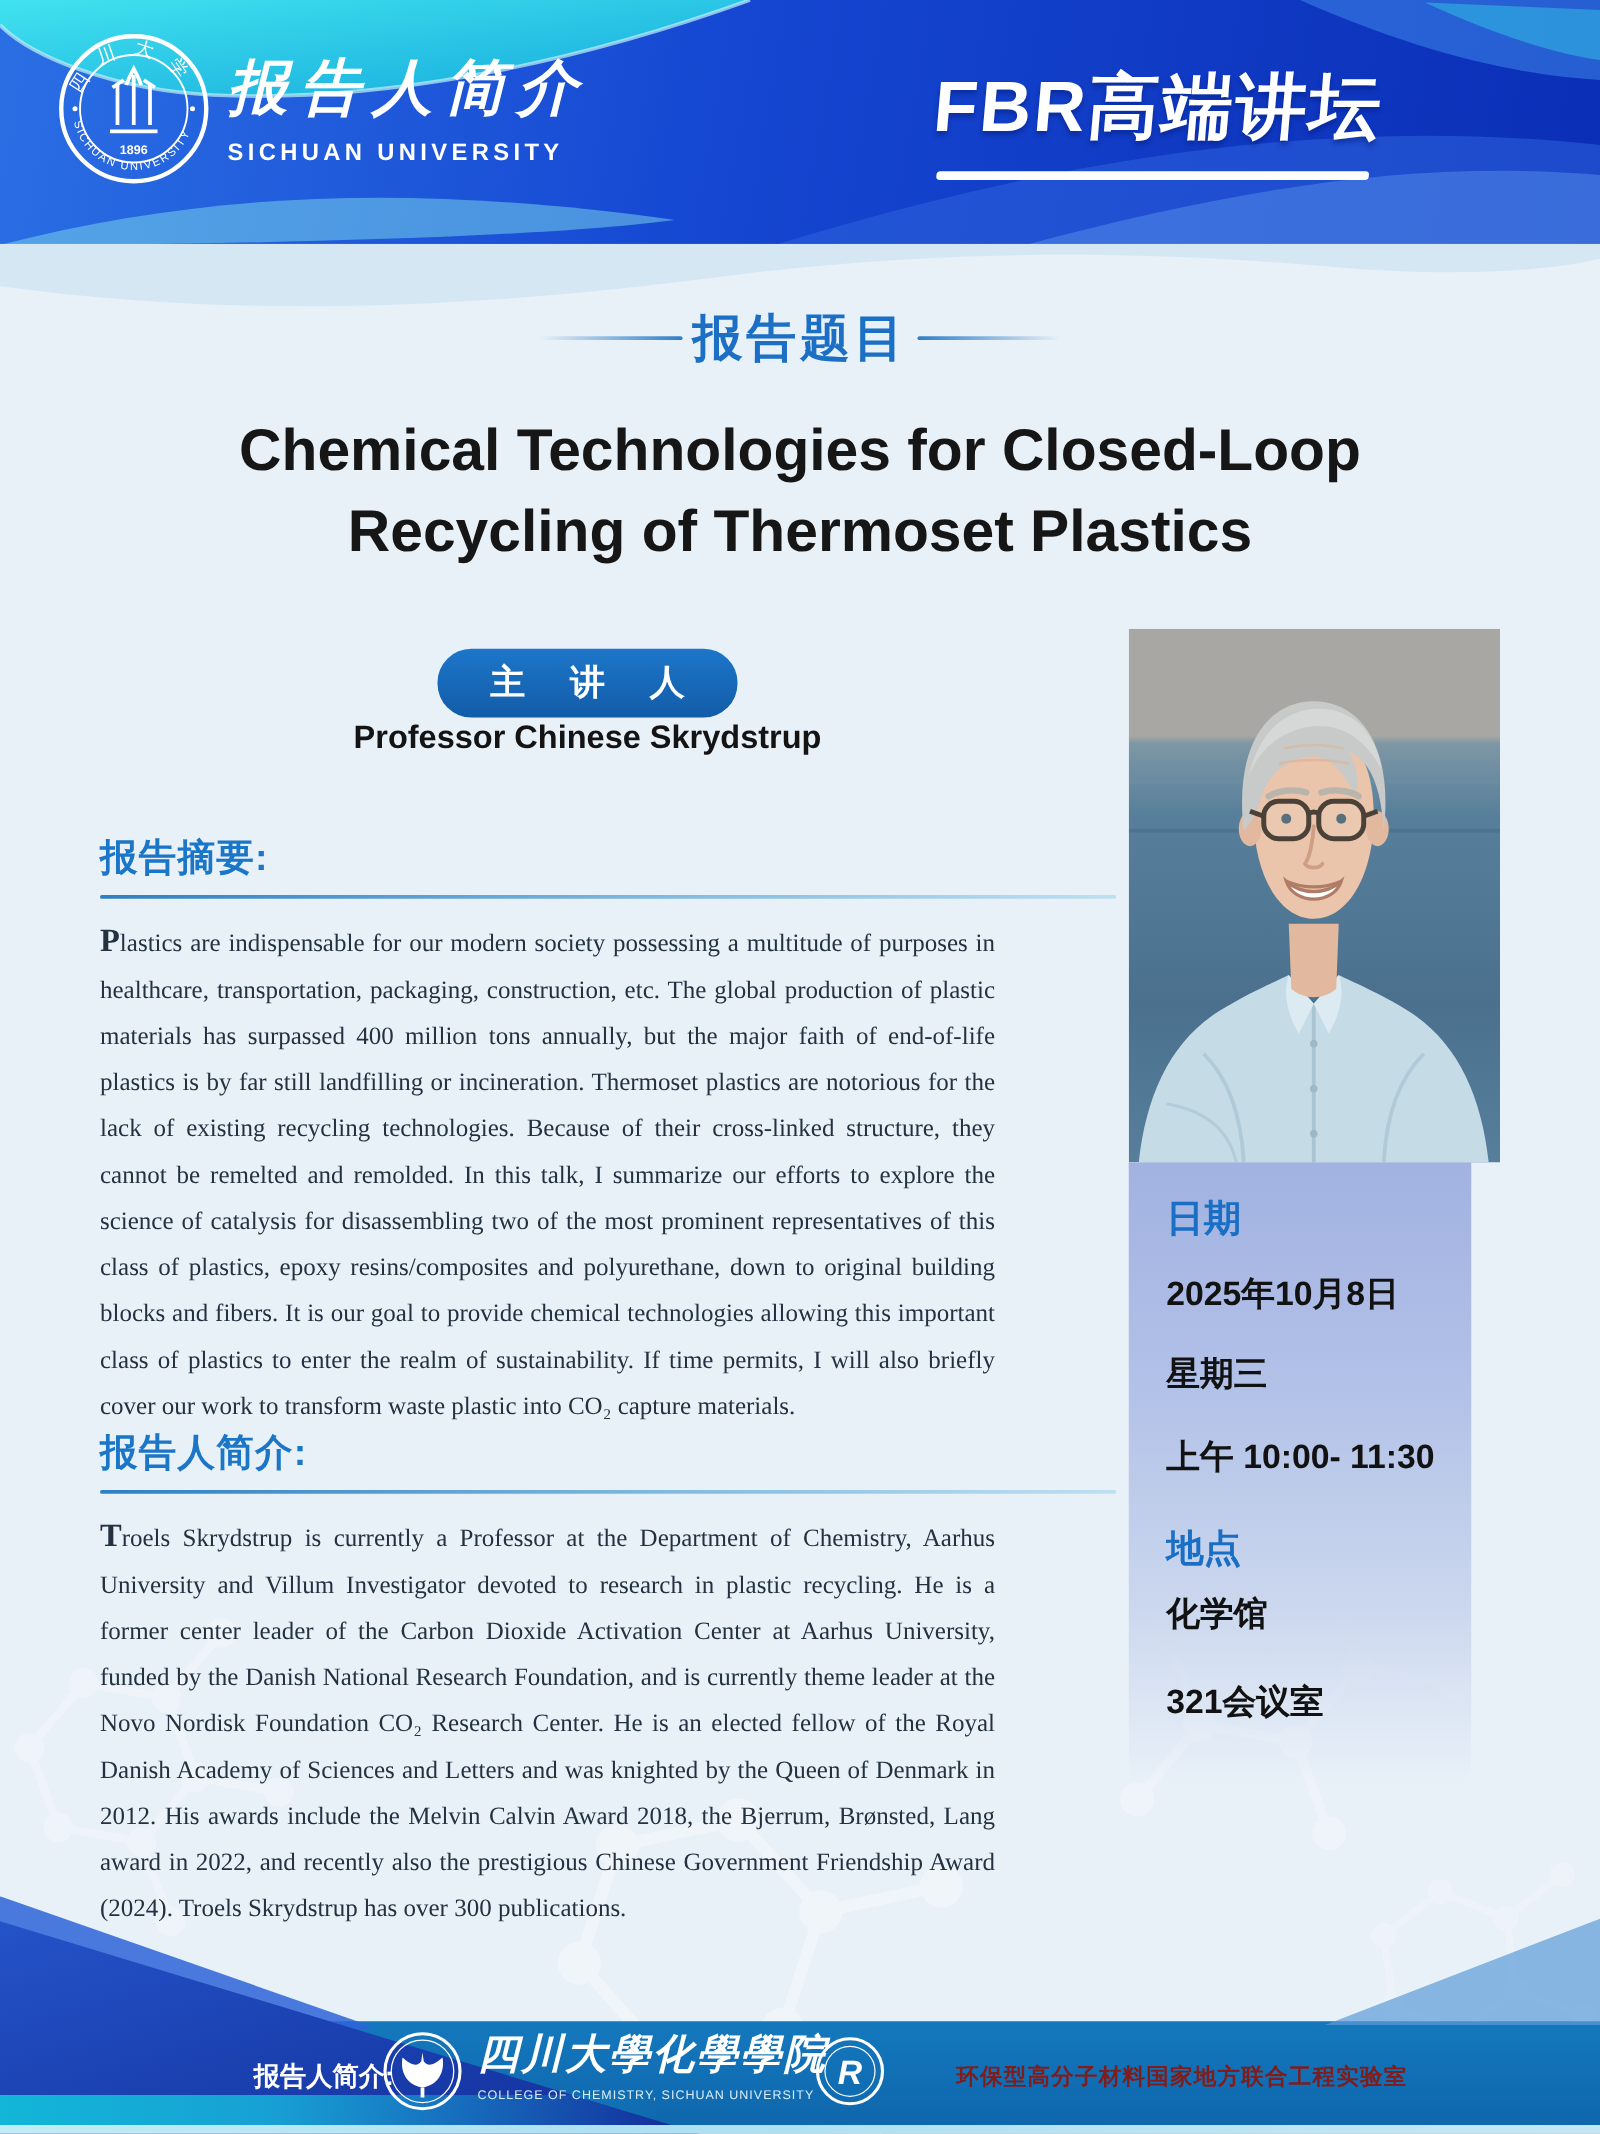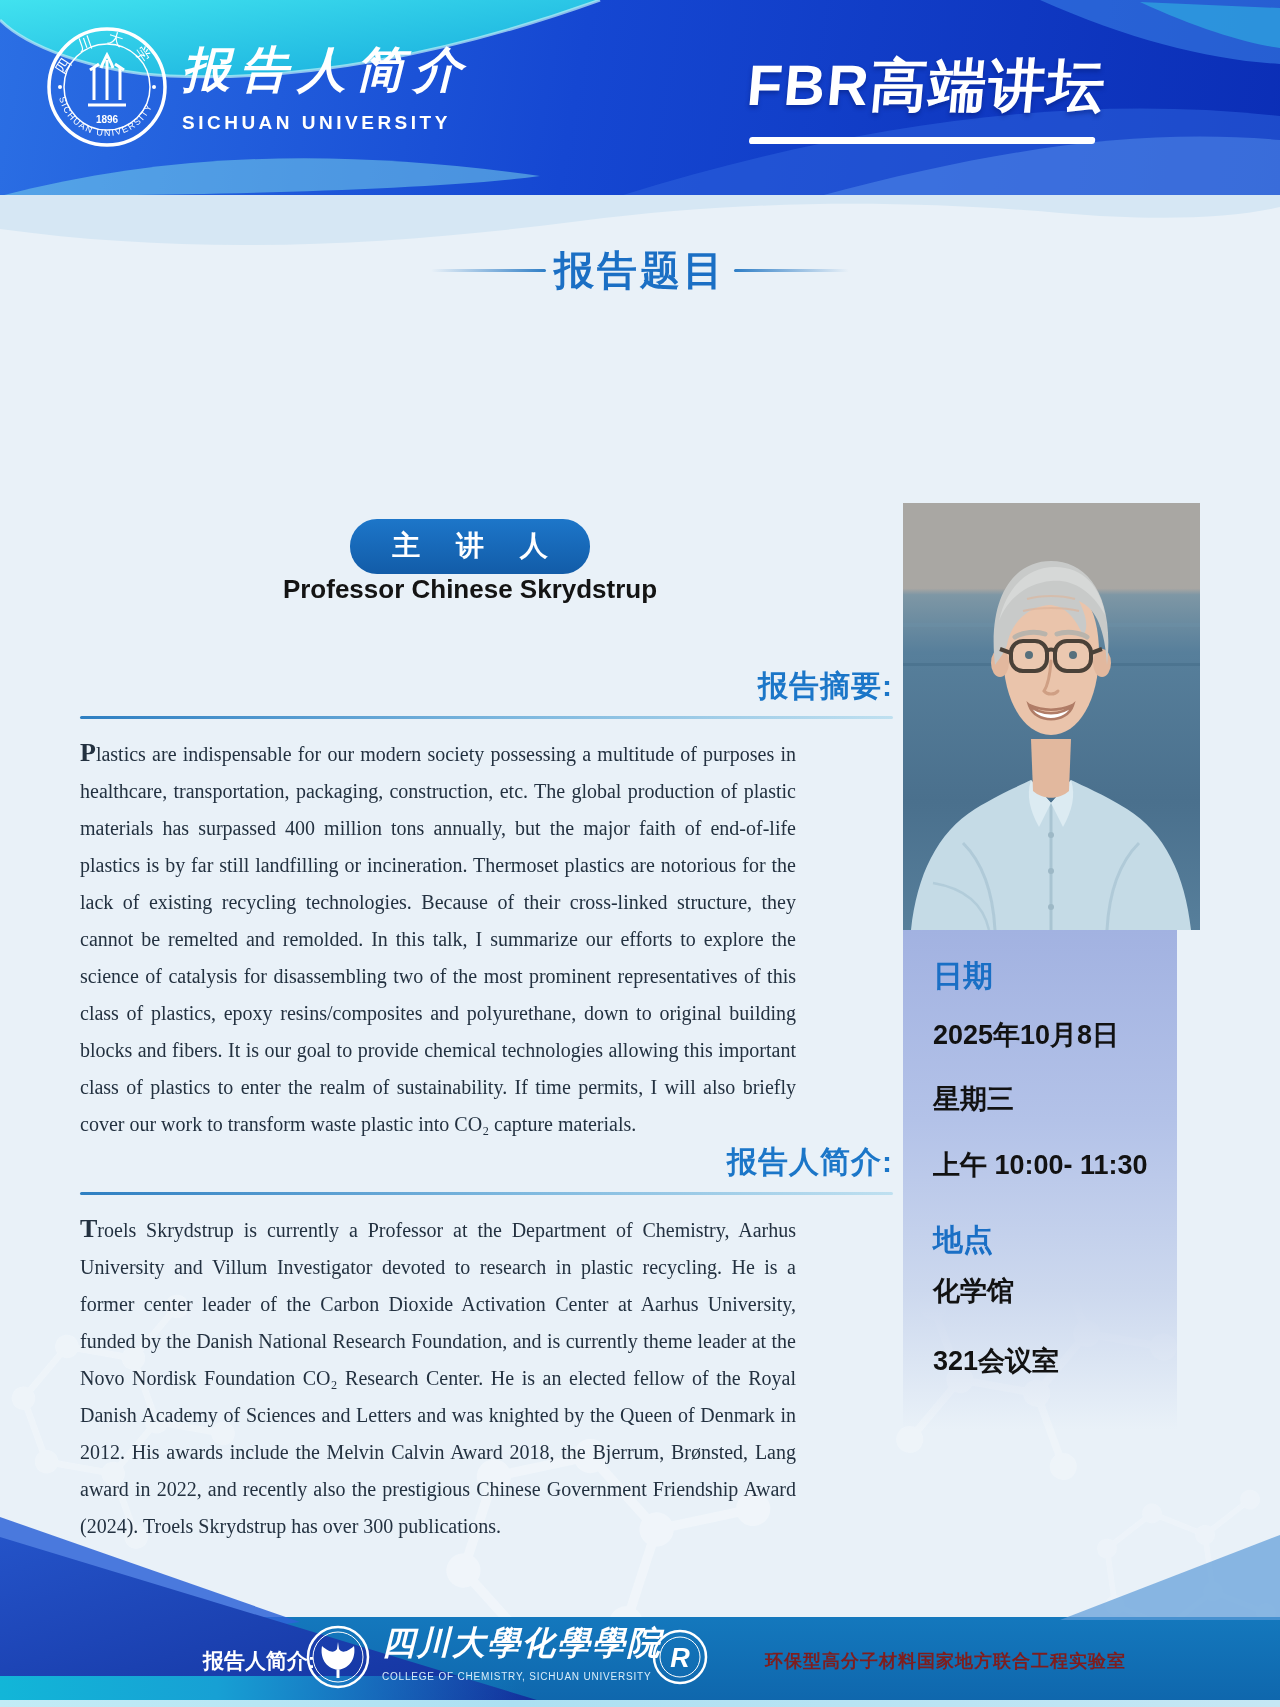--- a/index.html
+++ b/index.html
@@ -42,21 +42,21 @@
   .pill span { background:linear-gradient(180deg,#1d76c9,#125ca8); color:#fff;
                font-size:28px; font-weight:700; letter-spacing:14px;
                padding:8px 28px 9px 42px; border-radius:27px; }
   .spk-name { position:absolute; left:80px; top:574px; width:780px; text-align:center;
               font-size:26px; font-weight:700; color:#141414; }
   .spk-aff  { position:absolute; left:80px; top:611px; width:780px; text-align:center;
               font-size:27px; font-weight:700; color:#141414; white-space:nowrap; }
 
   
   .sec { position:absolute; left:80px; width:813px; }
-  .sec h3 { font-size:30px; font-weight:700; color:#1b76c8; letter-spacing:1px;text-align:right; }
+  .sec h3 { font-size:30px; font-weight:700; color:#1b76c8; letter-spacing:1px; }
   .sec .rule { margin-top:9px; height:3px; border-radius:2px;
                background:linear-gradient(90deg,#2e7fc2,#7fb9df 55%,#bfe0f0); }
   .sec p { margin-top:15px; width:716px; font-family:"Liberation Serif","DejaVu Serif",serif;
            font-size:20px; line-height:37px; text-align:justify; color:#233140; }
   .sec p b { font-size:26px; }
   .abs { top:666px; }
   .bio { top:1142px; }
 
   
   .photo { position:absolute; left:903px; top:503px; width:297px; height:427px; }
@@ -173,20 +173,24 @@
     <use href="#mol" transform="translate(1010,170) scale(1.5) rotate(40)" opacity="0.24"></use>
     <use href="#mol" transform="translate(1160,420) scale(1.1) rotate(-8)" opacity="0.2"></use>
   </svg>
 
   <div class="label-row">
     <span class="dash"></span>
     <h2>报告题目</h2>
     <span class="dash r"></span>
   </div>
 
+  <h1 class="title">
+    <span>Chemical Technologies for Closed-Loop</span><br>
+    <span>Recycling of Thermoset Plastics</span>
+  </h1>
 
   <div class="pill">
     <span>主 讲 人</span>
   </div>
   <div class="spk-name">Professor Chinese Skrydstrup</div>
 
   <section class="sec abs">
     <h3>报告摘要:</h3>
     <div class="rule"></div>
     <p><b>P</b><span>lastics are indispensable for our modern society possessing a multitude of purposes in healthcare, transportation, packaging, construction, etc. The global production of plastic materials has surpassed 400 million tons annually, but the major faith of end-of-life plastics is by far still landfilling or incineration. Thermoset plastics are notorious for the lack of existing recycling technologies. Because of their cross-linked structure, they cannot be remelted and remolded. In this talk, I summarize our efforts to explore the science of catalysis for disassembling two of the most prominent representatives of this class of plastics, epoxy resins/composites and polyurethane, down to original building blocks and fibers. It is our goal to provide chemical technologies allowing this important class of plastics to enter the realm of sustainability. If time permits, I will also briefly cover our work to transform waste plastic into CO₂ capture materials.</span></p>

